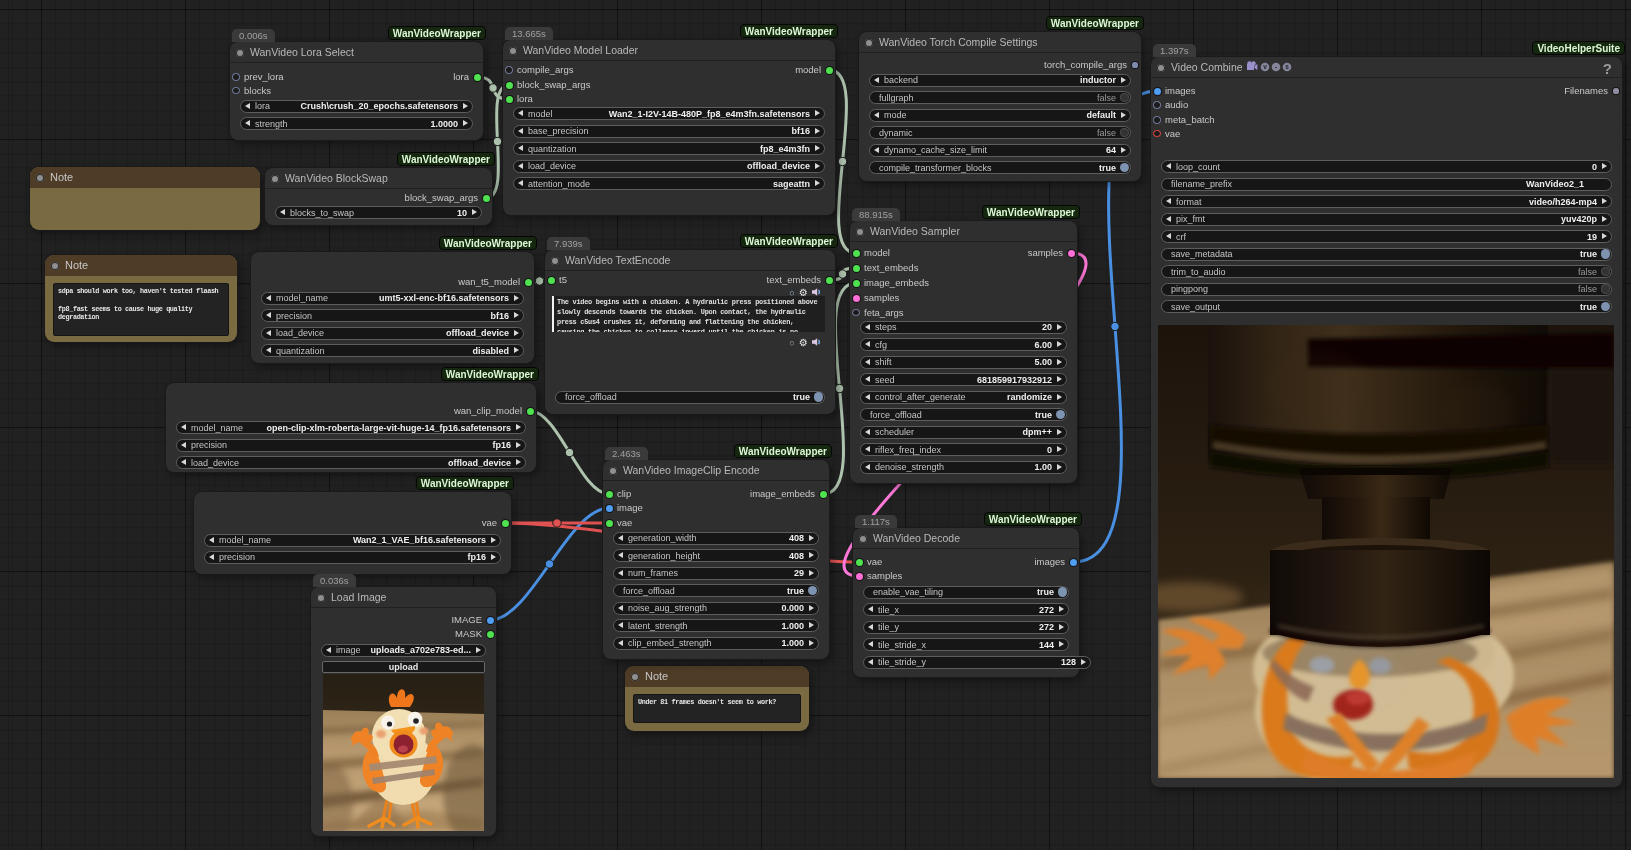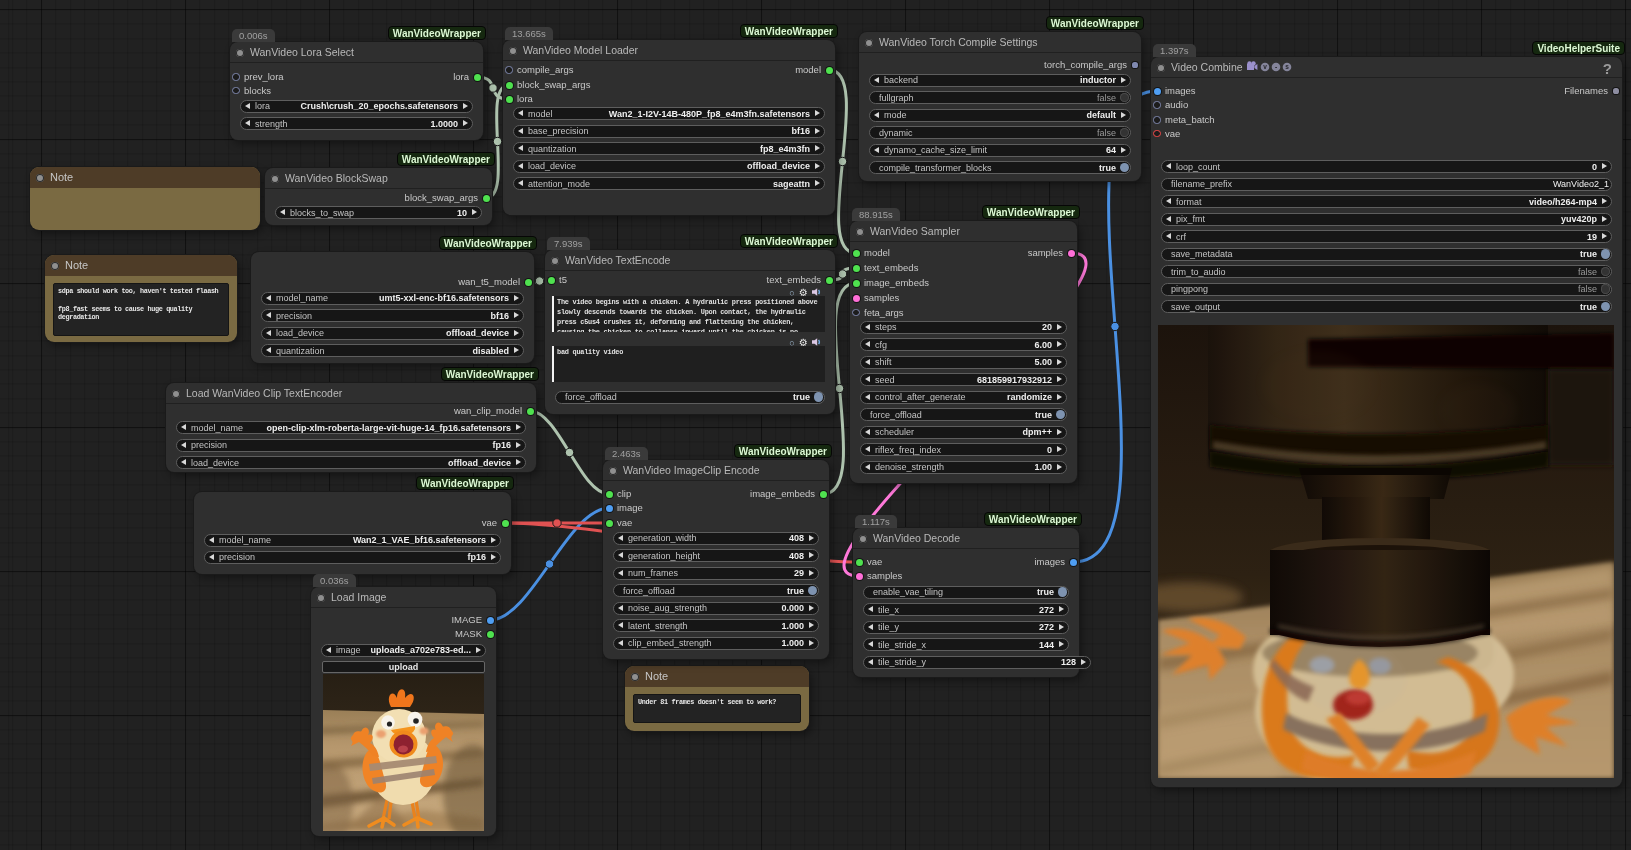--- a/index.html
+++ b/index.html
@@ -22,21 +22,21 @@
 .badge{position:absolute;height:14px;line-height:14px;font-size:10px;font-weight:bold;
 color:#dcf8d4;background:#15280f;border:1px solid #060606;border-radius:4px;
 padding:0 4px;white-space:nowrap;z-index:3}
 .timer{position:absolute;height:13px;line-height:13px;font-size:9.5px;color:#a0a0a0;
 background:#3a3a3a;border-radius:5px 5px 0 0;padding:0 7px;z-index:0;white-space:nowrap}
 .pill{position:absolute;height:13px;background:#161616;border:1px solid #5e5e5e;
 border-radius:7px;font-size:9px;line-height:11.5px;color:#c4c4c4;white-space:nowrap}
 .pl{position:absolute;left:14px;top:0.5px}
 .pl2{position:absolute;left:9px;top:0.5px}
 .pv{position:absolute;right:14px;top:0.5px;font-weight:bold;color:#efefef}
-.pv2{position:absolute;right:2px;top:0.5px;font-weight:normal;color:#efefef}
+.pv2{position:absolute;right:27px;top:0.5px;font-weight:bold;color:#efefef}
 .pvg{position:absolute;right:14px;top:0.5px;color:#9a9a9a}
 .la{position:absolute;left:4px;top:2.2px;width:0;height:0;
 border-top:3.2px solid transparent;border-bottom:3.2px solid transparent;border-right:5px solid #d8d8d8}
 .ra{position:absolute;right:4px;top:2.2px;width:0;height:0;
 border-top:3.2px solid transparent;border-bottom:3.2px solid transparent;border-left:5px solid #d8d8d8}
 .tog{position:absolute;right:1px;top:0.8px;width:9.5px;height:9.5px;border-radius:50%}
 .togon{background:#7e93b0}
 .togoff{background:#333;box-shadow:0 0 0 1px #4a4a4a inset}
 .iol{position:absolute;font-size:9.5px;color:#c9c9c9;white-space:nowrap}
 .ior{position:absolute;font-size:9.5px;color:#c9c9c9;white-space:nowrap;text-align:right}
@@ -215,24 +215,20 @@
       <span class="pv">offload_device</span>
     </div>
     <div class="pill" style="left:10px;top:92.0px;width:263px">
       <span class="la"></span>
       <span class="ra"></span>
       <span class="pl">quantization</span>
       <span class="pv">disabled</span>
     </div>
   </div>
 <div class="node" style="left:166px;top:383px;width:370px;height:89px">
-    <div class="title">
-      <span class="tdot"></span>
-      <span class="ttext">Load WanVideo Clip TextEncoder</span>
-    </div>
     <div class="badge" style="right:-3px;top:-16px">WanVideoWrapper</div>
     <div class="dot" style="left:360.5px;top:24.5px;width:7.0px;height:7.0px;background:#4fe14f;box-shadow:0 0 0 1px #141414"></div>
     <div class="ior" style="right:14px;top:22px">wan_clip_model</div>
     <div class="pill" style="left:10px;top:38.0px;width:350px">
       <span class="la"></span>
       <span class="ra"></span>
       <span class="pl">model_name</span>
       <span class="pv">open-clip-xlm-roberta-large-vit-huge-14_fp16.safetensors</span>
     </div>
     <div class="pill" style="left:10px;top:55.5px;width:350px">
@@ -355,21 +351,20 @@
         <path d="M6.6 1.8 Q8.2 4 6.6 6.2" stroke="#6fa8e0" stroke-width="1.4" fill="none"></path>
       </svg></div>
     <div class="ta" style="left:7px;top:46px;width:273px;height:36px">The video begins with a chicken. A hydraulic press positioned above
 slowly descends towards the chicken. Upon contact, the hydraulic
 press c5us4 crushes it, deforming and flattening the chicken,
 causing the chicken to collapse inward until the chicken is no</div>
     <div class="icons" style="right:13px;top:87px"><span style="font-size:9px">○</span> <span style="font-size:10px;color:#ececec">⚙</span> <svg width="10" height="8" viewBox="0 0 10 8" style="vertical-align:0px">
         <path d="M0 2.3 L2.5 2.3 L5.2 0.3 L5.2 7.7 L2.5 5.7 L0 5.7 Z" fill="#dcc8e4"></path>
         <path d="M6.6 1.8 Q8.2 4 6.6 6.2" stroke="#6fa8e0" stroke-width="1.4" fill="none"></path>
       </svg></div>
-    <div class="ta" style="left:7px;top:96px;width:273px;height:36px">bad quality video</div>
     <div class="pill" style="left:10px;top:140.5px;width:270px">
       <span class="pl2">force_offload</span>
       <span class="pv" style="right:14px">true</span>
       <span class="tog togon"></span>
     </div>
   </div>
 <div class="node" style="left:603px;top:460px;width:226px;height:199px">
     <div class="title">
       <span class="tdot"></span>
       <span class="ttext">WanVideo ImageClip Encode</span>

